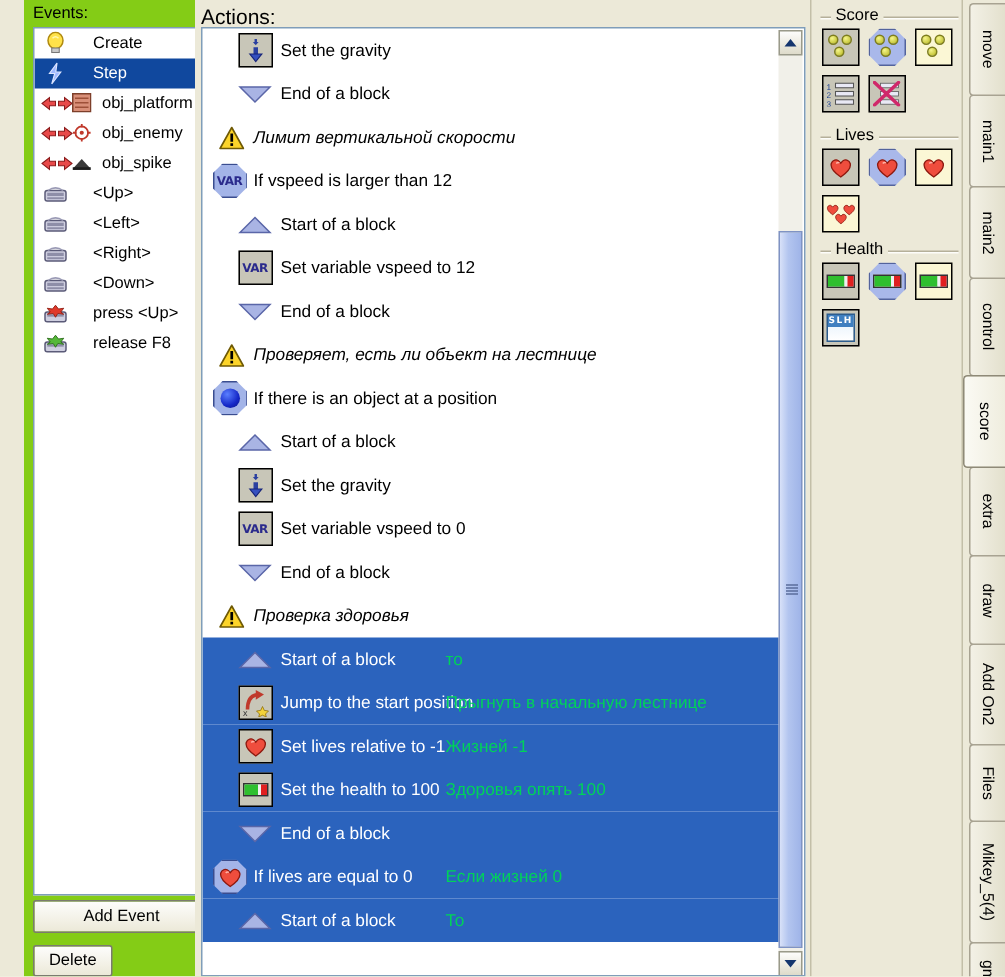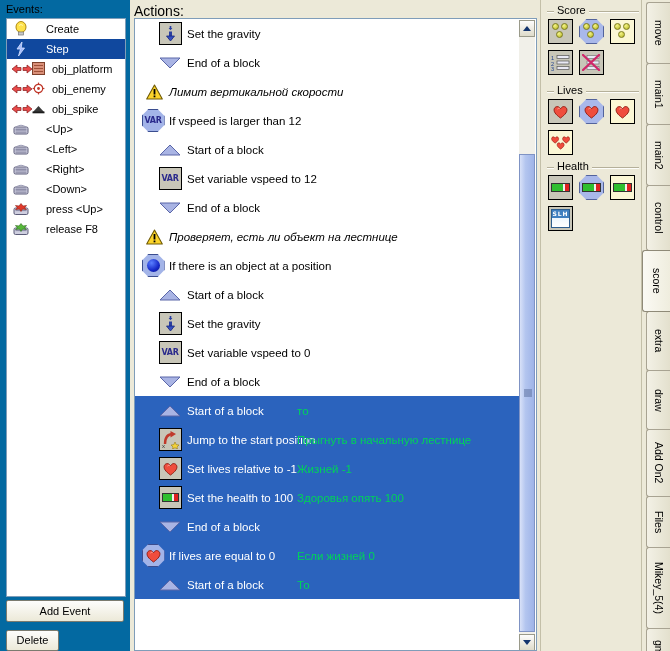--- a/index.html
+++ b/index.html
@@ -21,23 +21,23 @@
   
   .lbl {
     font-size: 11px;
     color: #000;
     white-space: nowrap;
   }
 
   
   #events-panel {
     position: absolute;
-    left: 0; top: 0;
+    left: 16px; top: 0;
     width: 130px; height: 651px;
-    background: #0369a1;
+    background: #84cc16;
     text-decoration: underline;
   }
   #events-caption {
     position: absolute;
     left: 6px; top: 3px;
     font-size: 11px;
   }
   #events-list {
     position: absolute;
     left: 6px; top: 18px;
@@ -635,20 +635,30 @@
           <div class="ac-row">
             <span class="ac-iconwrap" style="margin-left: 18px;">
               <div class="tri-wrap">
                 <svg width="24" height="14" viewBox="0 0 24 14" xmlns="http://www.w3.org/2000/svg">
                   <path d="M2 2 L22 2 L12 12 Z" fill="#a9b4e4" stroke="#5a66a8" stroke-width="1"></path>
                 </svg>
               </div>
             </span>
             <span class="ac-text">End of a block</span>
           </div>
+          <div class="ac-row">
+            <span class="ac-iconwrap" style="margin-left: 4px; width: 30px; flex: 0 0 30px;">
+              <svg width="17" height="16" viewBox="0 0 17 16" xmlns="http://www.w3.org/2000/svg">
+                <path d="M8.5 1 L16.3 15 L0.7 15 Z" fill="#fcd42a" stroke="#6f5a05" stroke-width="1.1" stroke-linejoin="round"></path>
+                <rect x="7.6" y="5" width="1.8" height="5.5" fill="#000"></rect>
+                <rect x="7.6" y="11.5" width="1.8" height="1.8" fill="#000"></rect>
+              </svg>
+            </span>
+            <span class="ac-comment-text">Проверка здоровья</span>
+          </div>
           <div class="ac-row sel" style="width: 386px;">
             <span class="ac-iconwrap" style="margin-left: 18px;">
               <div class="tri-wrap">
                 <svg width="24" height="14" viewBox="0 0 24 14" xmlns="http://www.w3.org/2000/svg">
                   <path d="M12 2 L22 12 L2 12 Z" fill="#a9b4e4" stroke="#5a66a8" stroke-width="1"></path>
                 </svg>
               </div>
             </span>
             <span class="ac-text">Start of a block</span>
             <span class="ac-note" style="color: rgb(0, 210, 90);">то</span>

